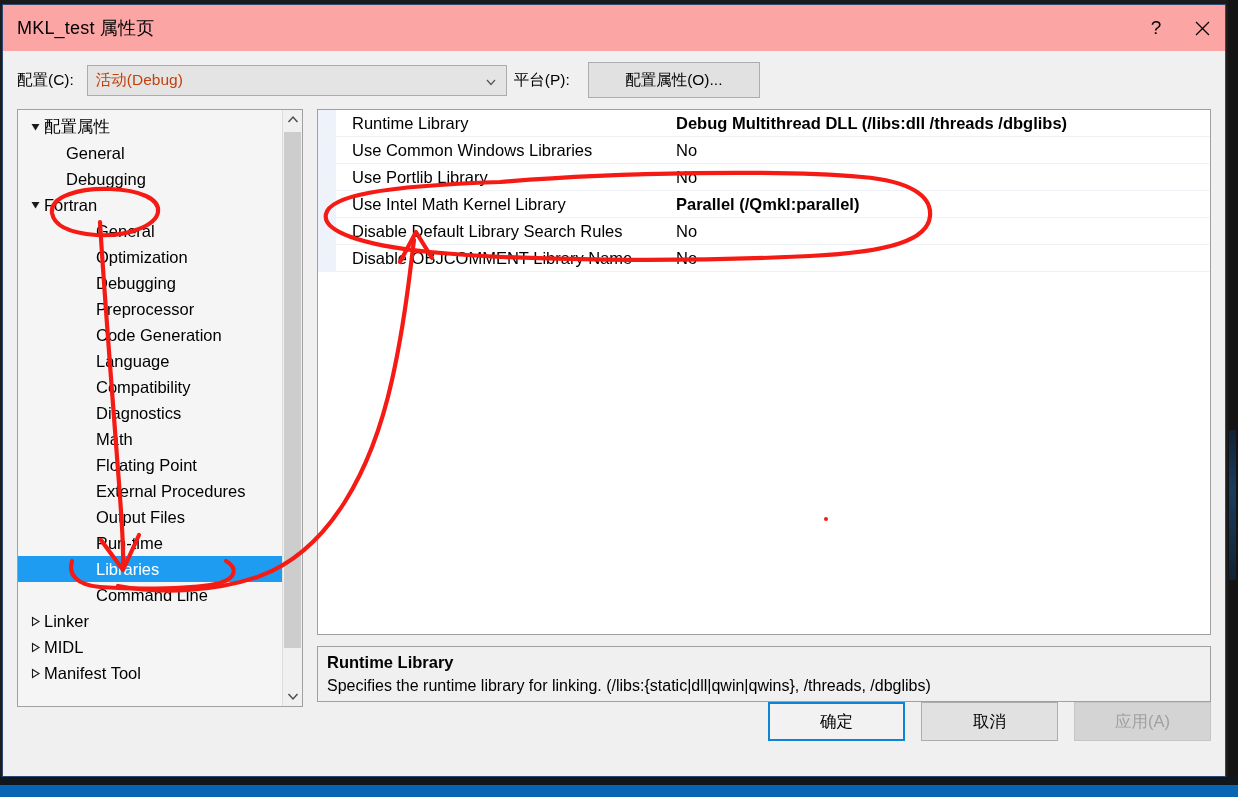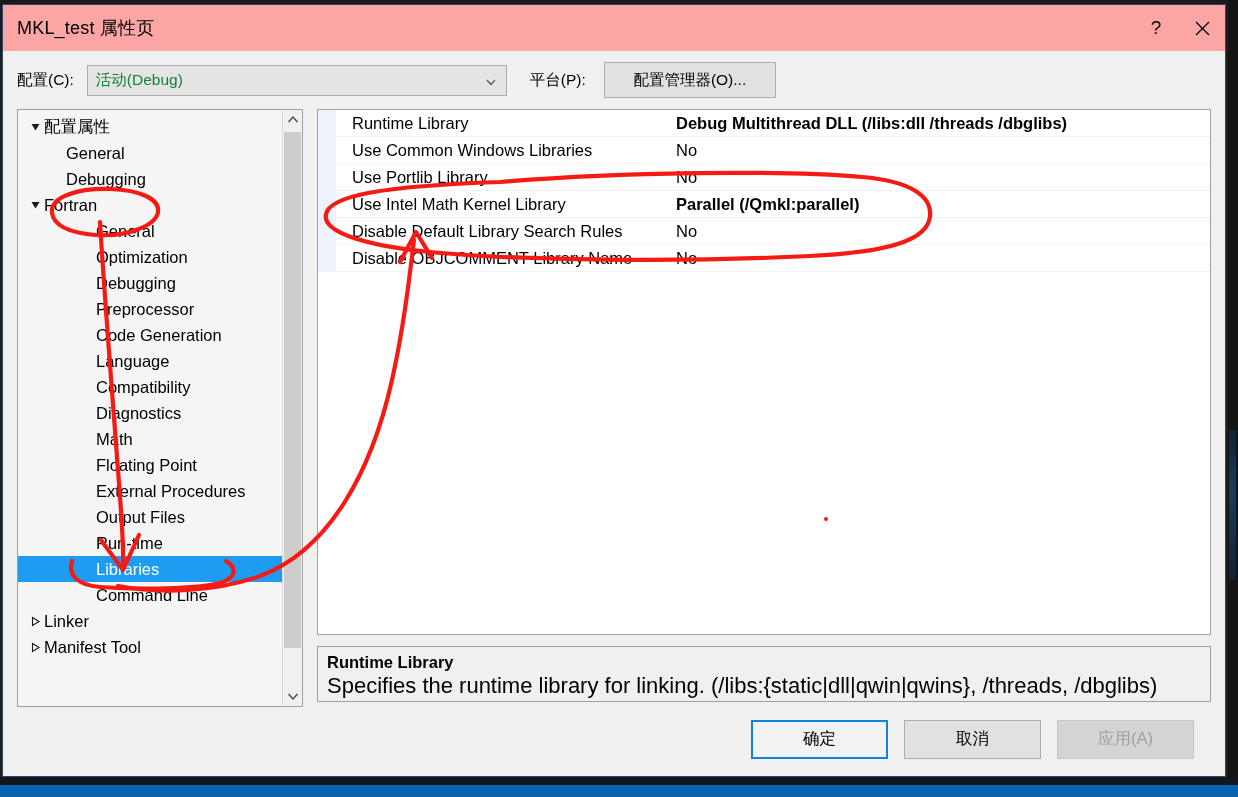--- a/index.html
+++ b/index.html
@@ -116,35 +116,35 @@
   }
   .combo {
     position: relative;
     height: 31px;
     background: #e4e4e4;
     border: 1px solid #acacac;
     box-sizing: border-box;
     display: flex;
     align-items: center;
     font-size: 15.5px;
-    color: #15803d;
+    color: #c2410c;
     padding-left: 8px;
     cursor: default;
   }
   .combo .caret {
     position: absolute;
     right: 9px;
     top: 50%;
     transform: translateY(-50%);
     width: 12px;
     height: 12px;
   }
   #combo-config { width: 420px; margin-left: 13px; }
   #combo-platform { width: 420px; margin-left: 13px; }
-  .cfg-label.platform { margin-left: 23px; }
+  .cfg-label.platform { margin-left: 7px; }
   .btn-cfgmgr {
     margin-left: 18px;
     height: 36px;
     min-width: 172px;
     background: #e1e1e1;
     border: 1px solid #adadad;
     font-size: 15.5px;
     color: #000;
     cursor: default;
     display: flex;
@@ -281,33 +281,32 @@
     box-sizing: border-box;
     padding: 4px 9px;
   }
   .desc-title {
     font-size: 16.5px;
     font-weight: bold;
     color: #000;
     line-height: 23px;
   }
   .desc-body {
-    font-size: 22px;
+    font-size: 16px;
     color: #000;
     line-height: 23px;
   }
 
   
   .footer {
     flex: 0 0 auto;
     height: 74px;
     display: flex;
-    align-items: center;
     justify-content: flex-end;
-    padding-right: 31px;
+    padding-right: 14px;
     gap: 16px;
   }
   .fbtn {
     width: 137px;
     height: 39px;
     font-size: 16.5px;
     color: #000;
     display: flex;
     align-items: center;
     justify-content: center;
@@ -368,21 +367,21 @@
       <div class="cfg-label">配置(C):</div>
       <div class="combo" id="combo-config">
         <span>活动(Debug)</span>
         <span class="caret">
           <svg width="12" height="12" viewBox="0 0 12 12">
               <polyline points="2,4 6,8.5 10,4" fill="none" stroke="#555" stroke-width="1.2"></polyline>
             </svg>
         </span>
       </div>
       <div class="cfg-label platform">平台(P):</div>
-      <div class="btn-cfgmgr">配置管理器(O)...</div>
+      <div class="btn-cfgmgr">配置属性(O)...</div>
     </div>
 
     <div class="dlgbody">
 
       <div class="treewrap">
         <div class="tree" id="tree-list">
             <div class="tnode" style="padding-left: 8px;">
               <span class="exp">
                 <svg width="11" height="11" viewBox="0 0 11 11">
                   <polygon points="1.5,2 9.5,2 5.5,8.5" fill="#1a1a1a"></polygon>
@@ -466,20 +465,28 @@
               <span class="exp"></span>
               <span class="lbl">Command Line</span>
             </div>
             <div class="tnode" style="padding-left: 8px;">
               <span class="exp">
                 <svg width="11" height="11" viewBox="0 0 11 11">
                   <polygon points="2.5,1.5 2.5,9.5 9,5.5" fill="none" stroke="#1a1a1a" stroke-width="1.1"></polygon>
                 </svg>
               </span>
               <span class="lbl">Linker</span>
+            </div>
+            <div class="tnode" style="padding-left: 8px;">
+              <span class="exp">
+                <svg width="11" height="11" viewBox="0 0 11 11">
+                  <polygon points="2.5,1.5 2.5,9.5 9,5.5" fill="none" stroke="#1a1a1a" stroke-width="1.1"></polygon>
+                </svg>
+              </span>
+              <span class="lbl">MIDL</span>
             </div>
             <div class="tnode" style="padding-left: 8px;">
               <span class="exp">
                 <svg width="11" height="11" viewBox="0 0 11 11">
                   <polygon points="2.5,1.5 2.5,9.5 9,5.5" fill="none" stroke="#1a1a1a" stroke-width="1.1"></polygon>
                 </svg>
               </span>
               <span class="lbl">Manifest Tool</span>
             </div>
           </div>

